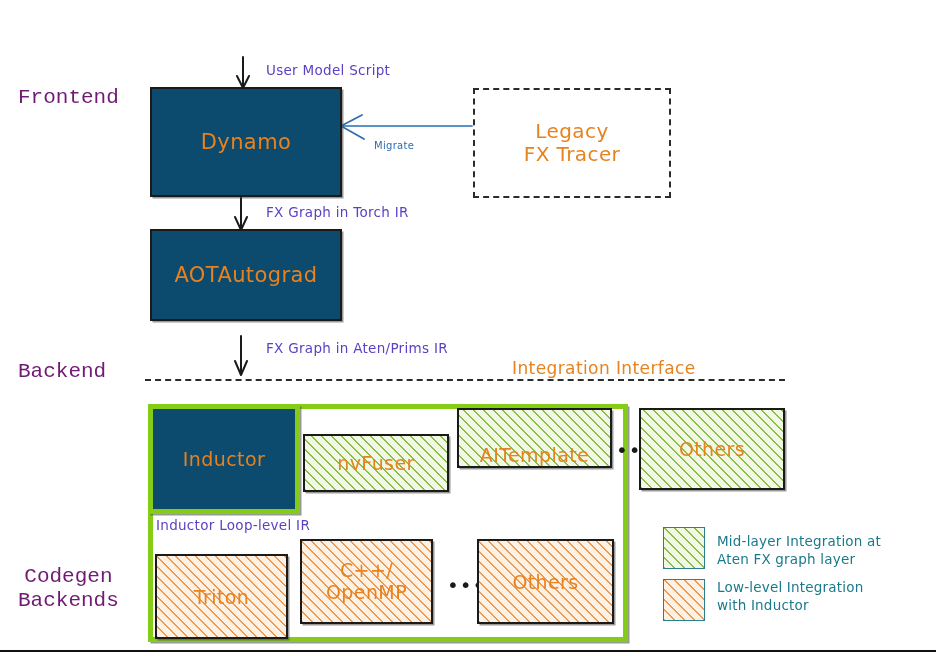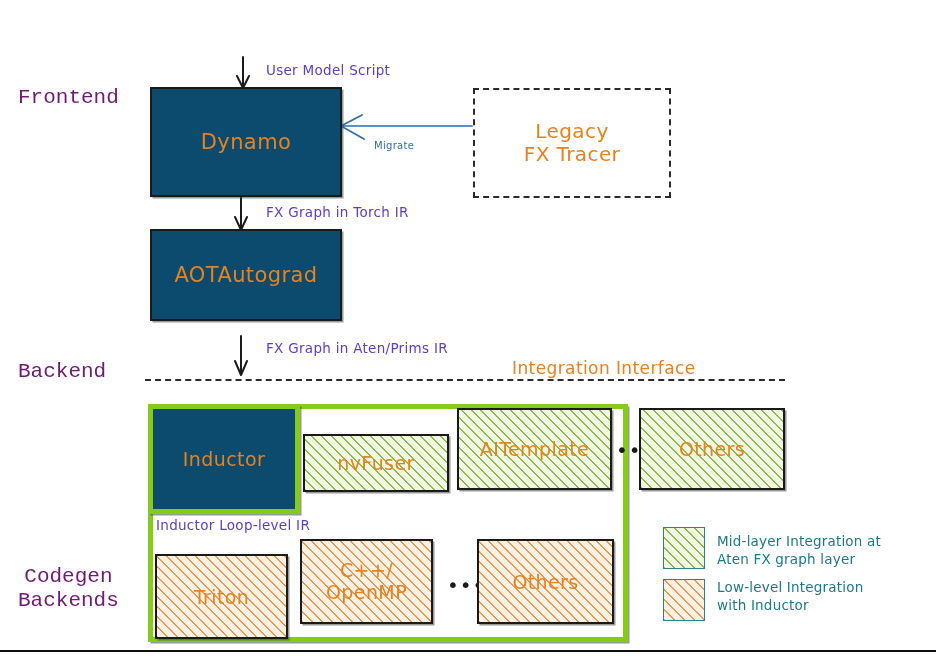--- a/index.html
+++ b/index.html
@@ -161,21 +161,21 @@
   <div class="abs box plain shadow" style="left:148px;top:404px;width:480px;height:238px;background:transparent;"></div>
 
   <div class="abs box plain shadow" style="left:148px;top:404px;width:152px;height:110px;">
     <span class="boxtext" style="font-size:19px;">Inductor</span>
   </div>
 
   <div class="abs box shadow hatch-green" style="left:303px;top:408px;width:146px;height:58px;margin-top:26px;">
     <span class="boxtext" style="font-size:19px;">nvFuser</span>
   </div>
 
-  <div class="abs box shadow hatch-green" style="left:457px;top:408px;width:155px;height:82px;">
+  <div class="abs box shadow hatch-green" style="left:457px;top:408px;width:155px;height:60px;align-items:flex-end;">
     <span class="boxtext" style="font-size:19px;">AITemplate</span>
   </div>
 
   <div class="abs dots" style="left:616px;top:440px;">•••</div>
 
   <div class="abs box shadow hatch-green" style="left:639px;top:408px;width:146px;height:82px;">
     <span class="boxtext" style="font-size:19px;">Others</span>
   </div>
 
   <div class="abs box shadow hatch-orange" style="left:155px;top:554px;width:133px;height:85px;">

